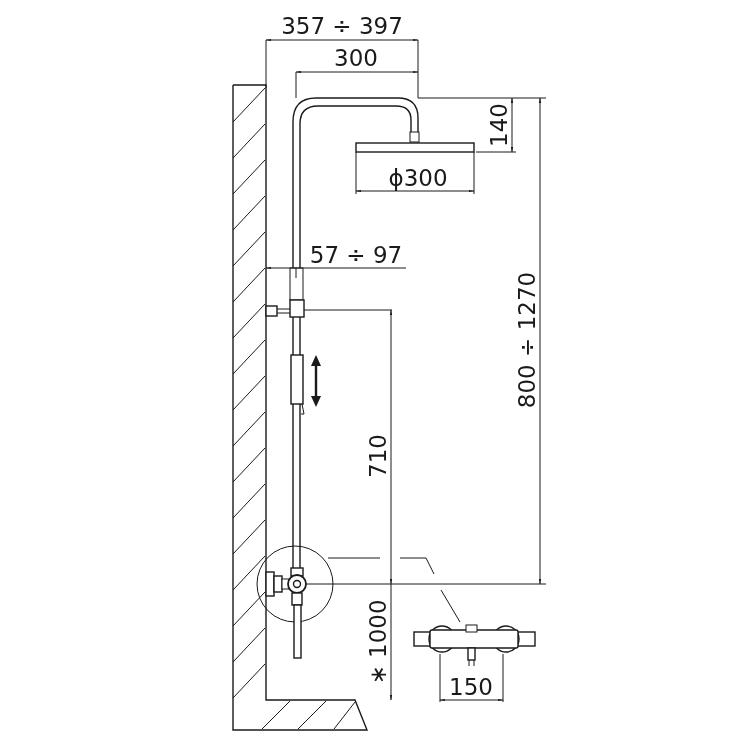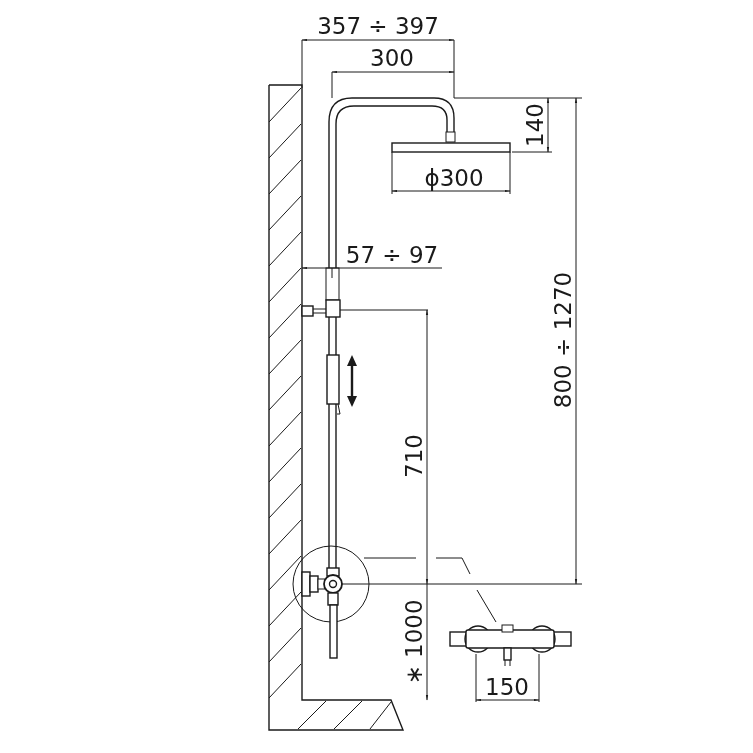--- a/index.html
+++ b/index.html
@@ -1,17 +1,17 @@
 <!DOCTYPE html>
 <html><head>
 <meta charset="utf-8">
 <style>
   html, body { margin: 0; padding: 0; background: #ffffff; }
   body { width: 753px; height: 753px; overflow: hidden; }
-  #diagram { position: absolute; left: 0; top: 0; width: 711px; height: 753px; padding-left: 36px; }
+  #diagram { position: absolute; left: 0; top: 0; width: 711px; height: 753px; }
   svg text { font-family: "DejaVu Sans", "Liberation Sans", sans-serif; fill: #1a1a1a; }
   .ln { stroke: #1a1a1a; fill: none; }
   .thin { stroke-width: 1; }
   .med { stroke-width: 1.4; }
   .thick { stroke-width: 1.8; }
   .fillw { fill: #ffffff; }
 </style>
 </head>
 <body>
 

